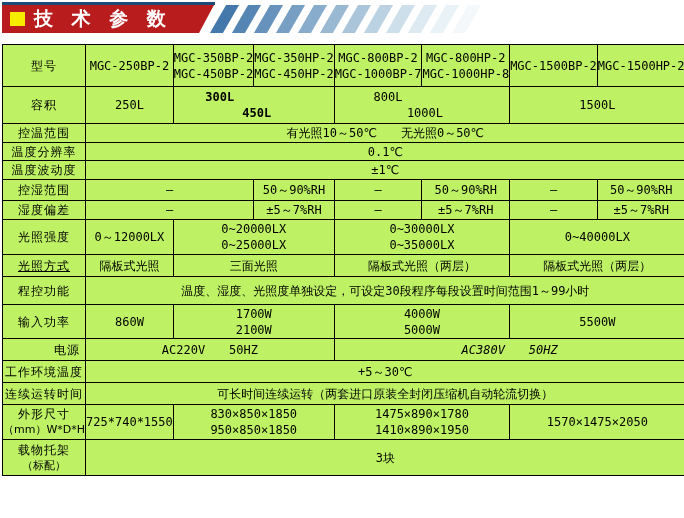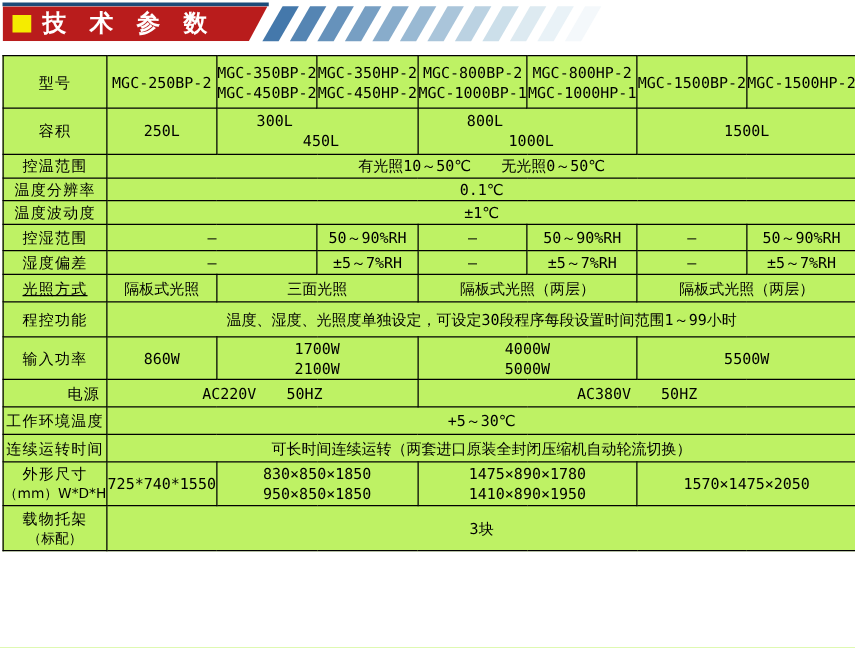--- a/index.html
+++ b/index.html
@@ -85,41 +85,41 @@
         <td colspan="1" style="border-color: rgb(0, 0, 0); color: rgb(0, 0, 0);">
           <div>MGC-350BP-2</div>
           <div>MGC-450BP-2</div>
         </td>
         <td colspan="1" style="border-color: rgb(0, 0, 0); color: rgb(0, 0, 0);">
           <div>MGC-350HP-2</div>
           <div>MGC-450HP-2</div>
         </td>
         <td colspan="1" style="border-color: rgb(0, 0, 0); color: rgb(0, 0, 0);">
           <div>MGC-800BP-2</div>
-          <div>MGC-1000BP-1</div>
+          <div>MGC-1000BP-7</div>
         </td>
         <td colspan="1" style="border-color: rgb(0, 0, 0); color: rgb(0, 0, 0);">
           <div>MGC-800HP-2</div>
-          <div>MGC-1000HP-1</div>
+          <div>MGC-1000HP-8</div>
         </td>
         <td colspan="1" style="border-color: rgb(0, 0, 0); color: rgb(0, 0, 0);">
           <div>MGC-1500BP-2</div>
         </td>
         <td colspan="1" style="border-color: rgb(0, 0, 0); color: rgb(0, 0, 0);">
           <div>MGC-1500HP-2</div>
         </td>
       </tr>
       <tr style="height: 37px;">
         <td class="rowlabel" style="border-color: rgb(0, 0, 0); color: rgb(0, 0, 0);">
           <div>容积</div>
         </td>
         <td colspan="1" style="border-color: rgb(0, 0, 0); color: rgb(0, 0, 0);">
           <div>250L</div>
         </td>
-        <td colspan="2" style="border-color: rgb(0, 0, 0); color: rgb(0, 0, 0);">
+        <td colspan="2" style="border-color: rgb(0, 0, 0); color: rgb(0, 0, 0); font-weight: bold;">
           <div class="st1">300L</div>
           <div class="st2">450L</div>
         </td>
         <td colspan="2" style="border-color: rgb(0, 0, 0); color: rgb(0, 0, 0);">
           <div class="st1">800L</div>
           <div class="st2">1000L</div>
         </td>
         <td colspan="2" style="border-color: rgb(0, 0, 0); color: rgb(0, 0, 0);">
           <div>1500L</div>
         </td>
@@ -185,20 +185,39 @@
           <div>—</div>
         </td>
         <td colspan="1" style="border-color: rgb(0, 0, 0); color: rgb(0, 0, 0);">
           <div>±5～7%RH</div>
         </td>
         <td colspan="1" style="border-color: rgb(0, 0, 0); color: rgb(0, 0, 0);">
           <div>—</div>
         </td>
         <td colspan="1" style="border-color: rgb(0, 0, 0); color: rgb(0, 0, 0);">
           <div>±5～7%RH</div>
+        </td>
+      </tr>
+      <tr style="height: 35px;">
+        <td class="rowlabel" style="border-color: rgb(0, 0, 0); color: rgb(0, 0, 0);">
+          <div>光照强度</div>
+        </td>
+        <td colspan="1" style="border-color: rgb(0, 0, 0); color: rgb(0, 0, 0);">
+          <div>0～12000LX</div>
+        </td>
+        <td colspan="2" style="border-color: rgb(0, 0, 0); color: rgb(0, 0, 0);">
+          <div>0~20000LX</div>
+          <div>0~25000LX</div>
+        </td>
+        <td colspan="2" style="border-color: rgb(0, 0, 0); color: rgb(0, 0, 0);">
+          <div>0~30000LX</div>
+          <div>0~35000LX</div>
+        </td>
+        <td colspan="2" style="border-color: rgb(0, 0, 0); color: rgb(0, 0, 0);">
+          <div>0~40000LX</div>
         </td>
       </tr>
       <tr style="height: 22px;">
         <td class="rowlabel" style="border-color: rgb(0, 0, 0); color: rgb(0, 0, 0); text-decoration: underline;">
           <div>光照方式</div>
         </td>
         <td colspan="1" style="border-color: rgb(0, 0, 0); color: rgb(0, 0, 0);">
           <div>隔板式光照</div>
         </td>
         <td colspan="2" style="border-color: rgb(0, 0, 0); color: rgb(0, 0, 0);">
@@ -238,21 +257,21 @@
           <div>5500W</div>
         </td>
       </tr>
       <tr style="height: 22px;">
         <td class="rowlabel" style="border-color: rgb(0, 0, 0); color: rgb(0, 0, 0); padding-left: 46px;">
           <div>电源</div>
         </td>
         <td colspan="3" style="border-color: rgb(0, 0, 0); color: rgb(0, 0, 0);">
           <div>AC220V　　50HZ</div>
         </td>
-        <td colspan="4" style="border-color: rgb(0, 0, 0); color: rgb(0, 0, 0);">
+        <td colspan="4" style="border-color: rgb(0, 0, 0); color: rgb(0, 0, 0); font-style: italic;">
           <div>AC380V　　50HZ</div>
         </td>
       </tr>
       <tr style="height: 22px;">
         <td class="rowlabel" style="border-color: rgb(0, 0, 0); color: rgb(0, 0, 0);">
           <div>工作环境温度</div>
         </td>
         <td colspan="7" style="border-color: rgb(0, 0, 0); color: rgb(0, 0, 0);">
           <div>+5～30℃</div>
         </td>

